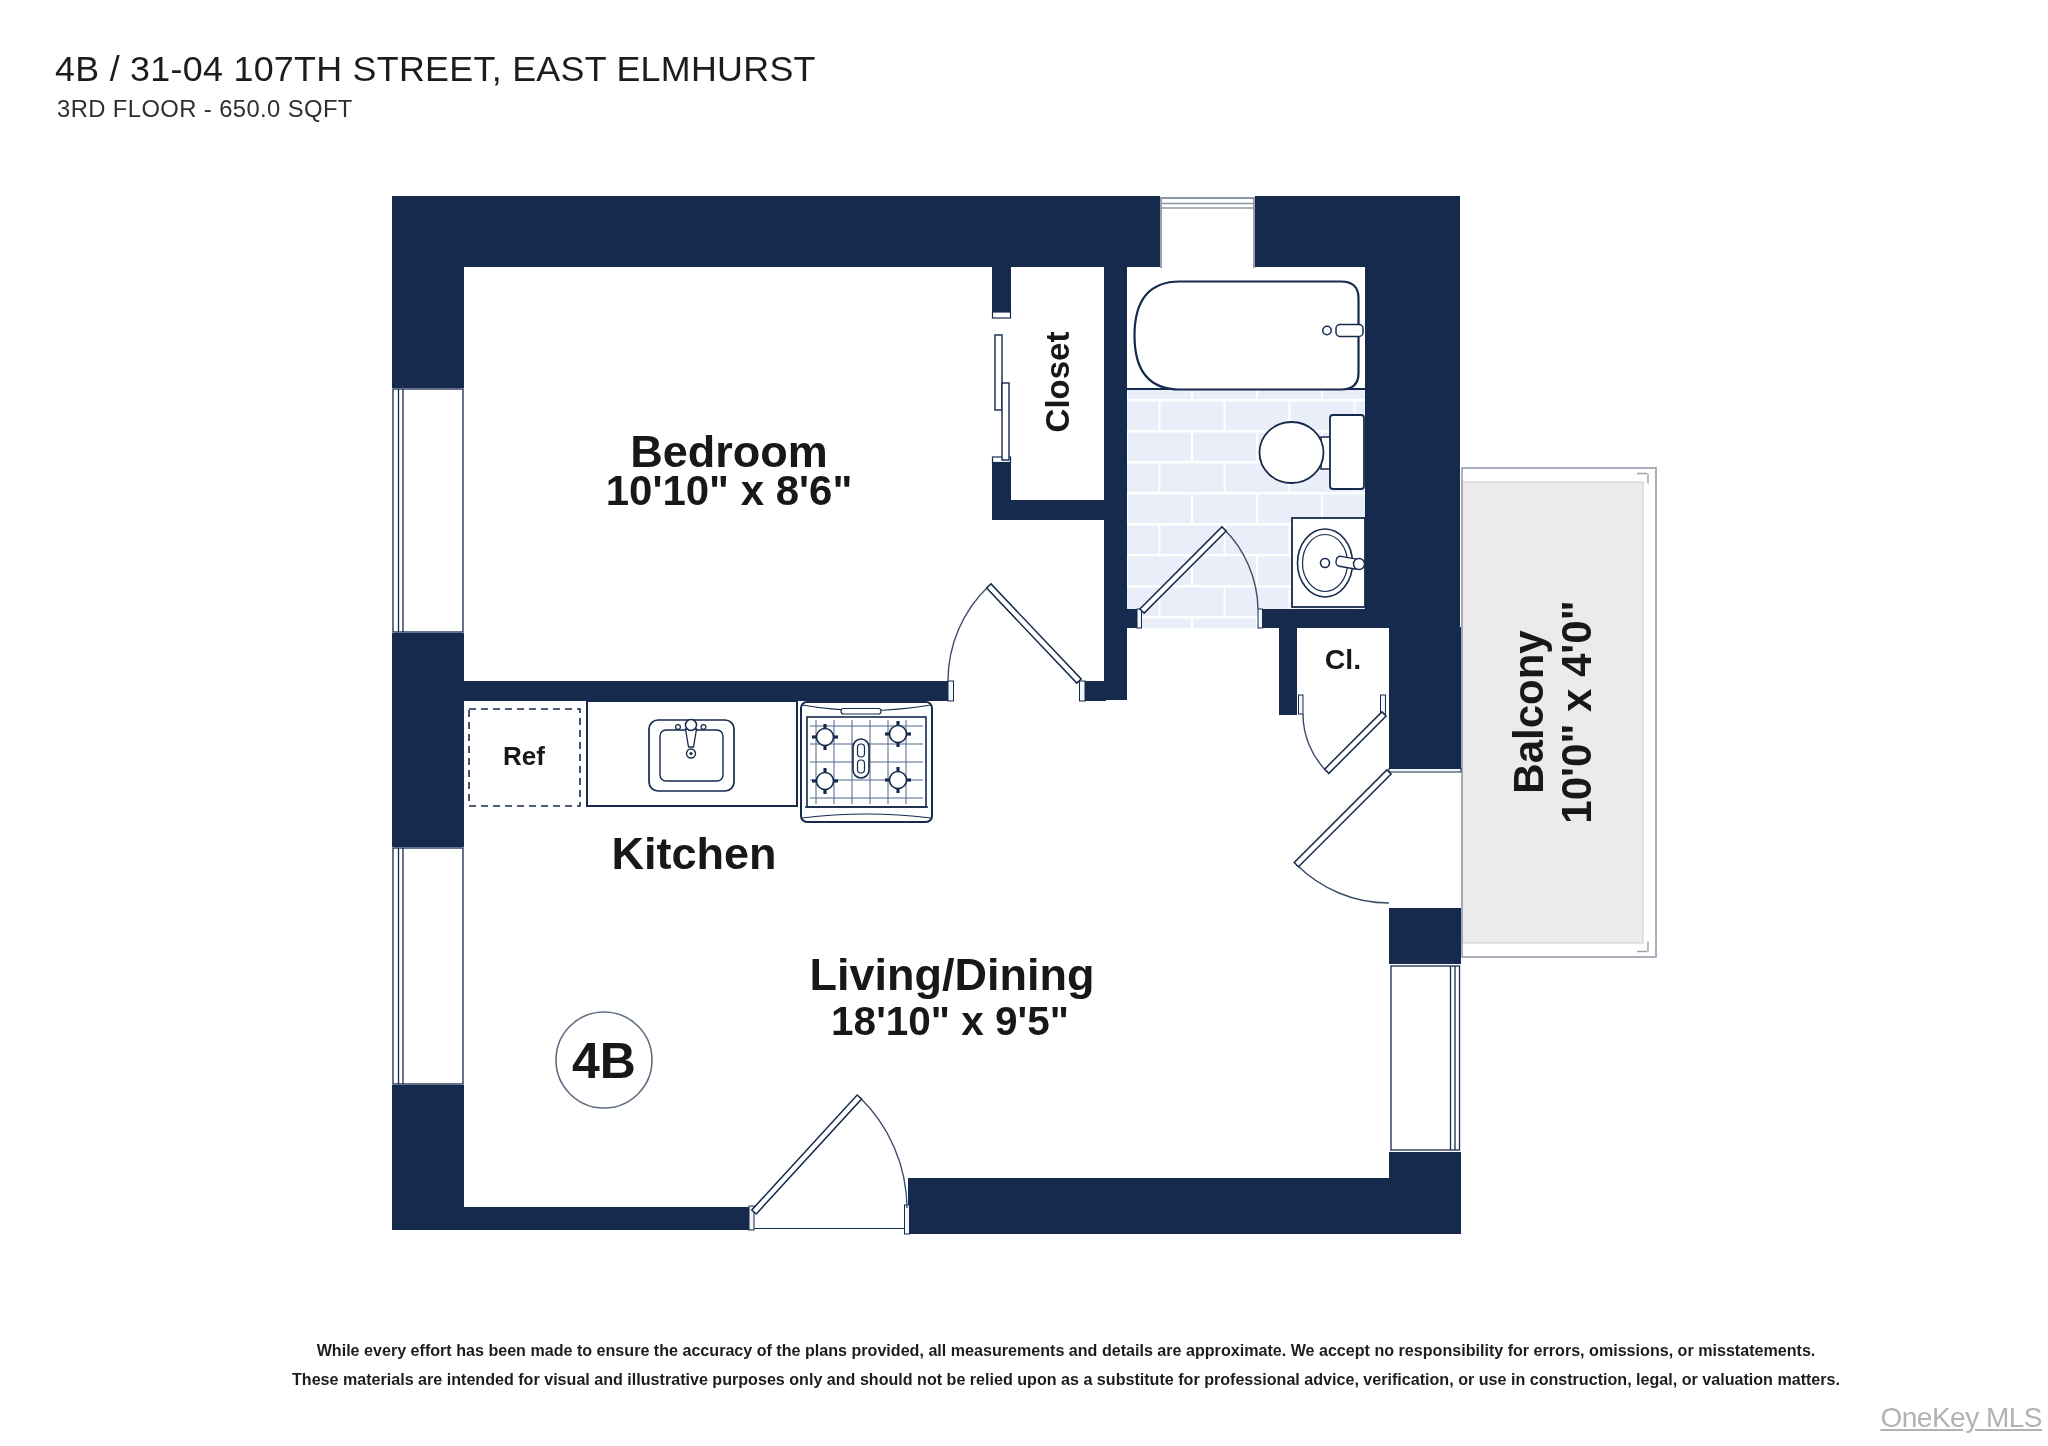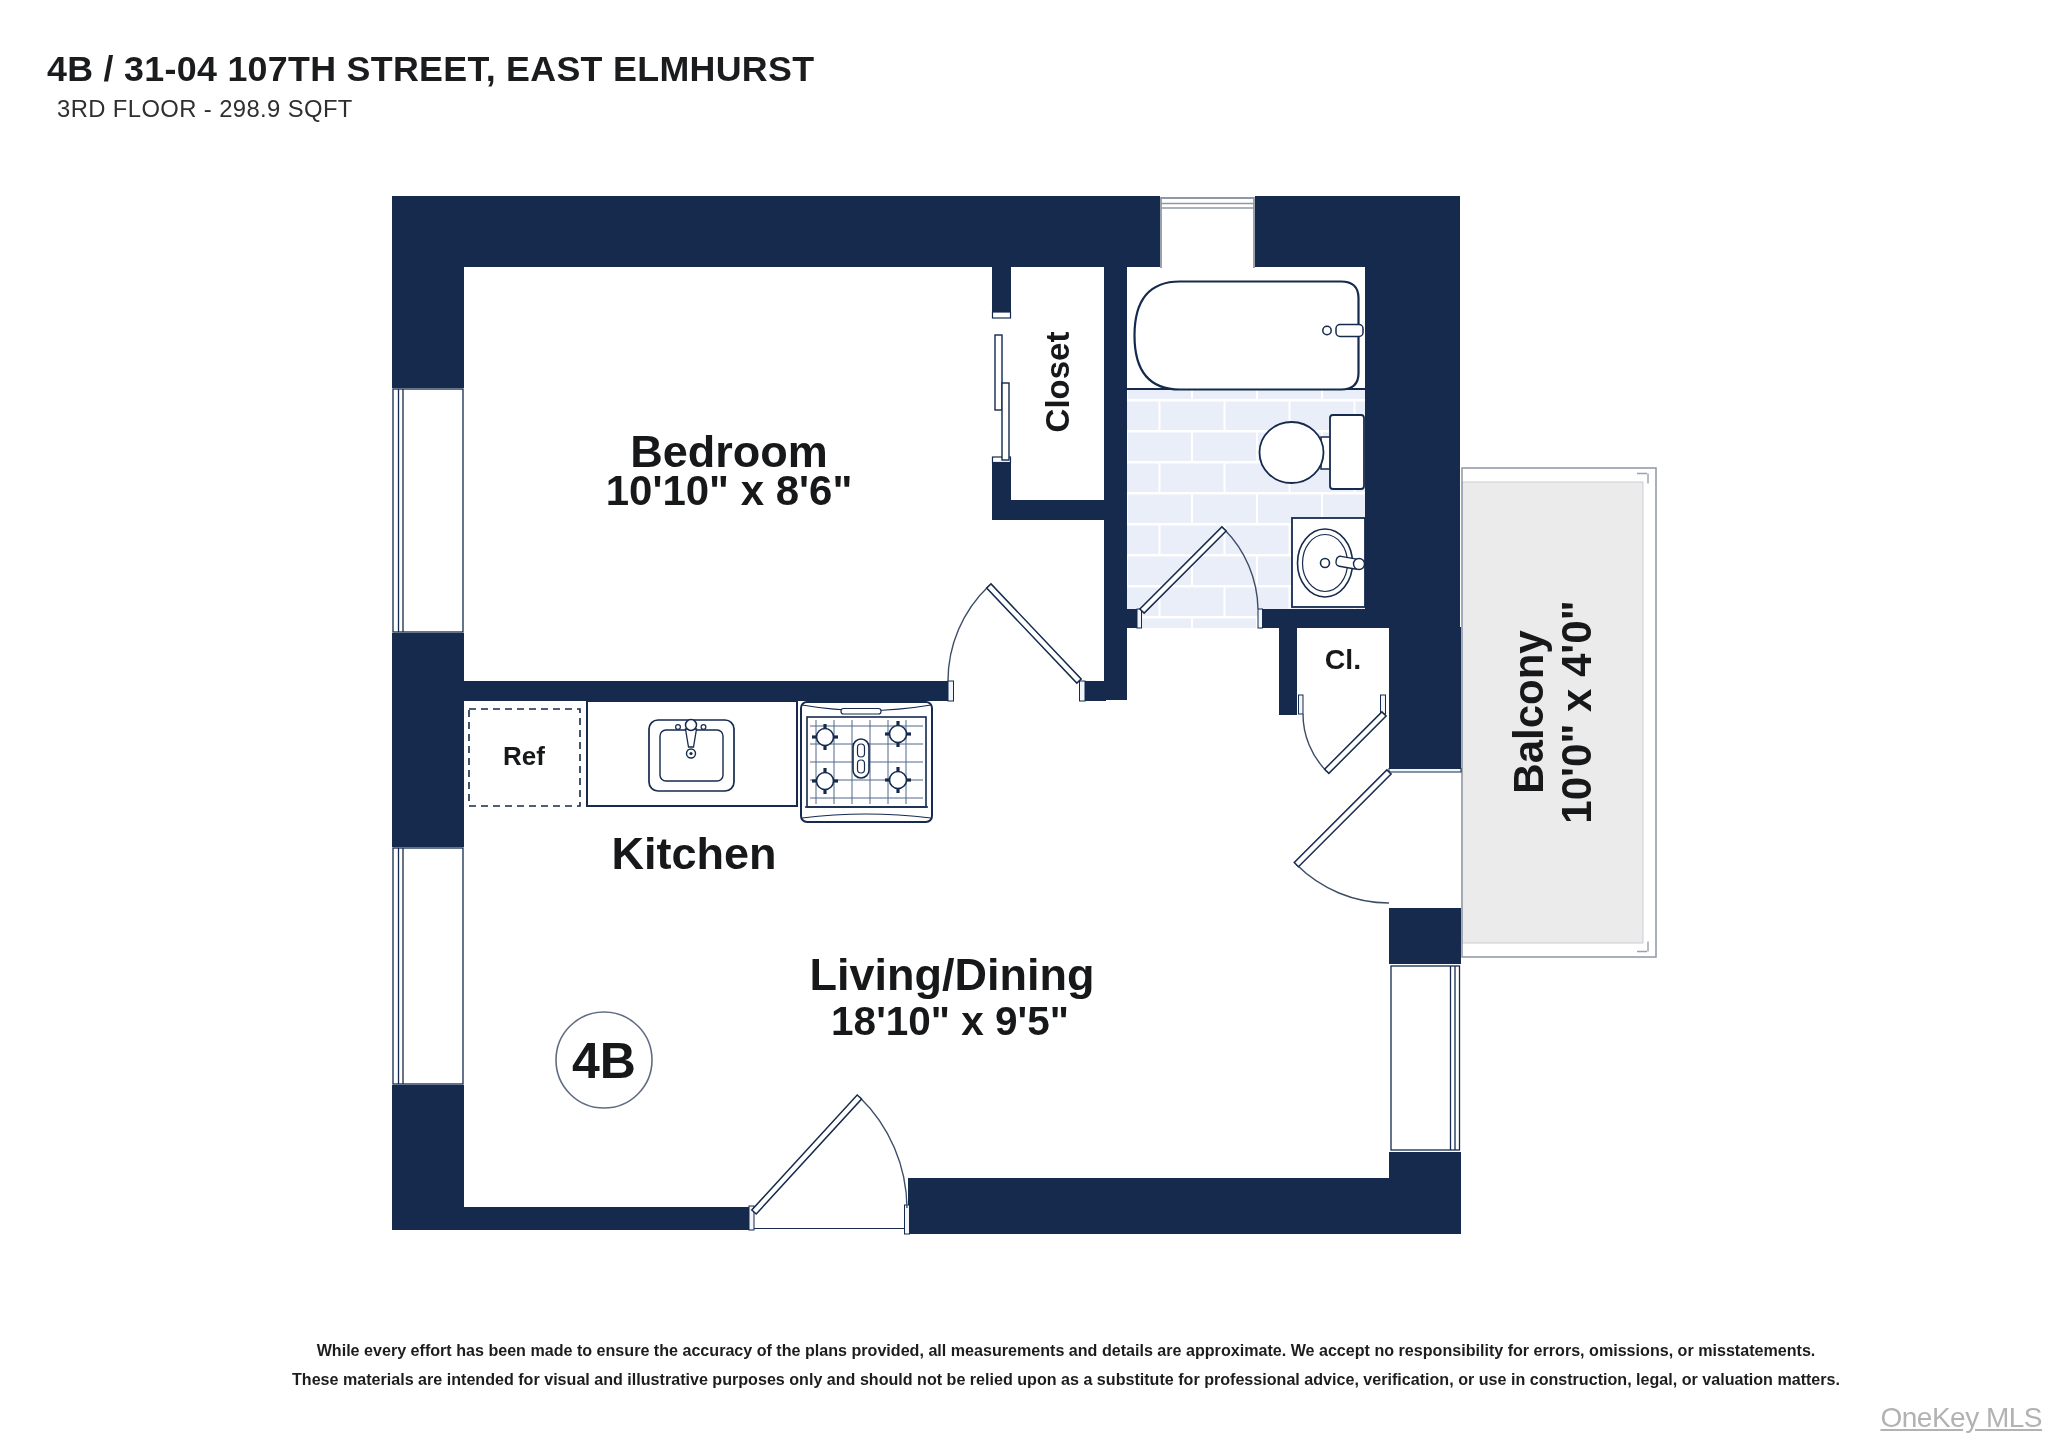--- a/index.html
+++ b/index.html
@@ -2,23 +2,23 @@
 <html><head>
 <meta charset="utf-8">
 <style>
   html,body{margin:0;padding:0;background:#ffffff;width:2048px;height:1446px;overflow:hidden;}
   body{font-family:"Liberation Sans", sans-serif;position:relative;}
   .abs{position:absolute;}
 </style>
 </head>
 <body>
 
-<div class="abs" style="left:47px;top:49px;font-size:35.8px;font-weight:bold;color:#1b1c1e;letter-spacing:0.3px;">4B / 31-04 107TH STREET, EAST ELMHURST</div>
-
-<div class="abs" style="left:57px;top:95px;font-size:23.8px;font-weight:normal;color:#2e2f31;letter-spacing:0.4px;">3RD FLOOR - 298.9 SQFT</div>
+<div class="abs" style="left:55px;top:49px;font-size:35.8px;font-weight:normal;color:#1b1c1e;letter-spacing:0.3px;">4B / 31-04 107TH STREET, EAST ELMHURST</div>
+
+<div class="abs" style="left:57px;top:95px;font-size:23.8px;font-weight:normal;color:#2e2f31;letter-spacing:0.4px;">3RD FLOOR - 650.0 SQFT</div>
 
 <svg class="abs" style="left:0;top:0;" width="2048" height="1446" viewBox="0 0 2048 1446" xmlns="http://www.w3.org/2000/svg">
 <defs>
 <pattern id="brick" x="1127" y="369" width="65" height="62" patternUnits="userSpaceOnUse">
   <rect x="0" y="0" width="65" height="62" fill="#ffffff"></rect>
   <rect x="1" y="1.5" width="63" height="28.5" fill="#eaeef8"></rect>
   <rect x="-31.5" y="32.5" width="63" height="28.5" fill="#eaeef8"></rect>
   <rect x="33.5" y="32.5" width="63" height="28.5" fill="#eaeef8"></rect>
 </pattern>
 </defs>

